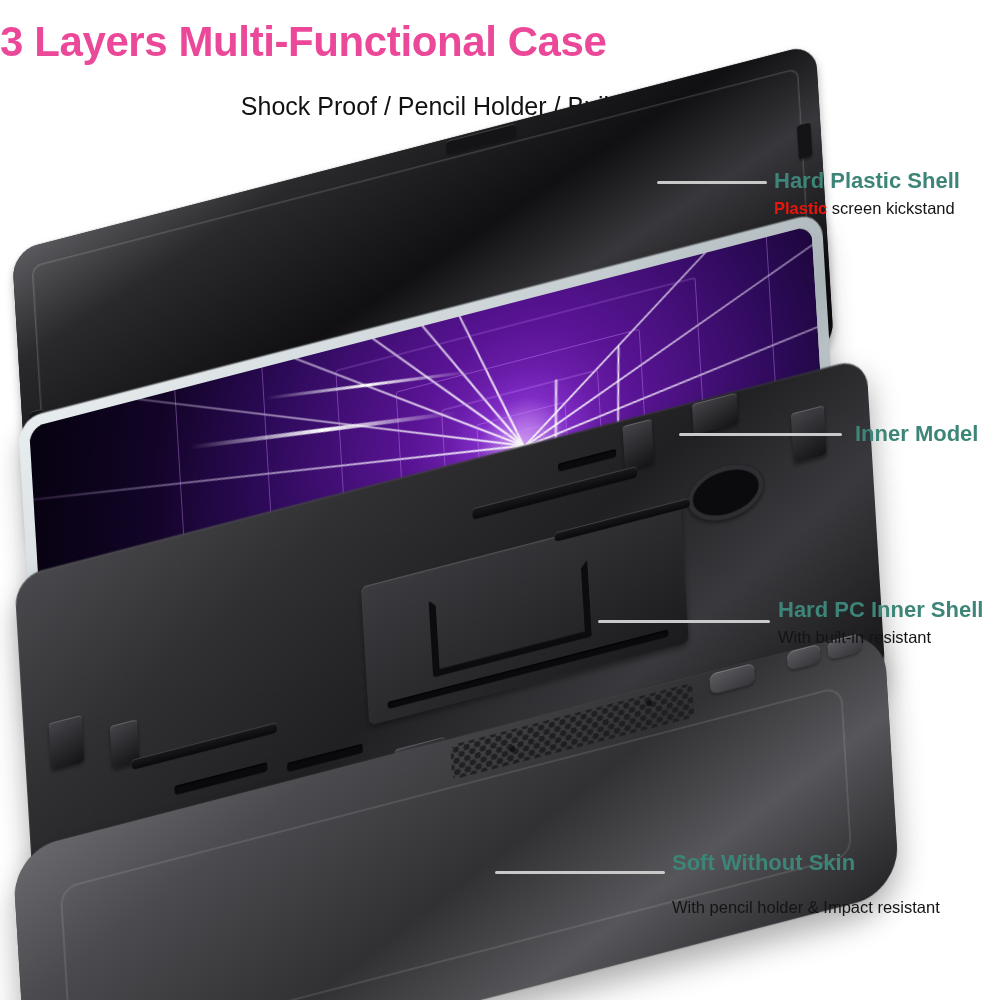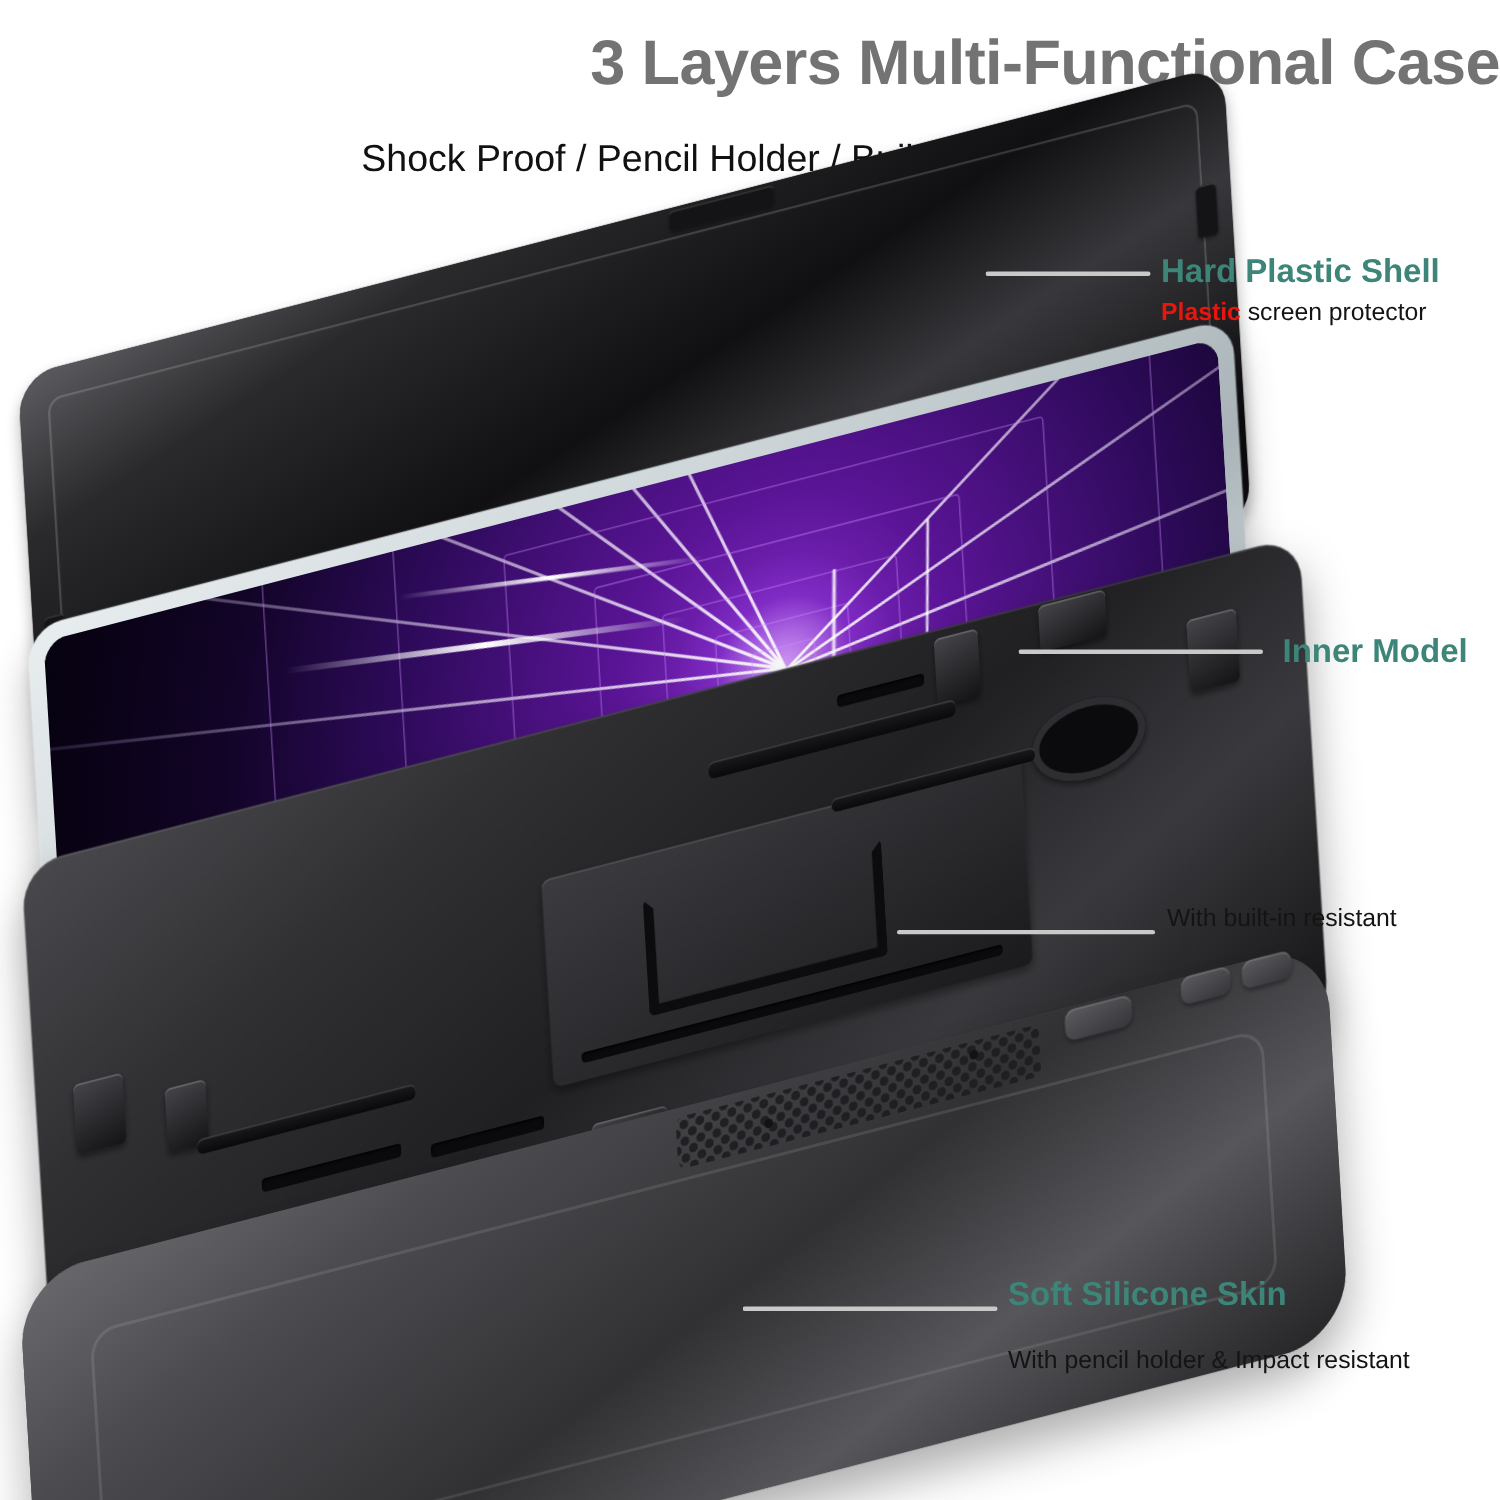--- a/index.html
+++ b/index.html
@@ -1,22 +1,22 @@
 <!DOCTYPE html>
 <html><head>
 <meta charset="utf-8">
 <style>
   html,body{margin:0;padding:0;background:#fff;}
   body{width:1000px;height:1000px;font-family:"Liberation Sans",sans-serif;overflow:hidden;}
   #stage{position:relative;width:1000px;height:1000px;background:#ffffff;}
 
   
   .title{
-    position:absolute;left:0;top:18px;width:1000px;text-align:right;
-    font-size:42px;font-weight:bold;color:#737373;letter-spacing:-.4px;
+    position:absolute;left:0;top:18px;width:1000px;text-align:left;
+    font-size:42px;font-weight:bold;color:#ec4899;letter-spacing:-.4px;
     font-family:"Liberation Sans",sans-serif;
   }
   .subtitle{
     position:absolute;left:0;top:92px;width:1000px;text-align:center;
     font-size:25px;color:#111;font-family:"Liberation Sans",sans-serif;
   }
 
   
   .callout{position:absolute;}
   .callout .hl{font-size:22px;font-weight:bold;color:#3d8578;white-space:nowrap;line-height:1.15;}
@@ -256,29 +256,30 @@
 
   </div>
 
   <div class="leader" style="left:657px;top:181px;width:110px;"></div>
   <div class="leader" style="left:679px;top:433px;width:163px;"></div>
   <div class="leader" style="left:598px;top:620px;width:172px;"></div>
   <div class="leader" style="left:495px;top:871px;width:170px;"></div>
 
   <div class="callout" style="left:774px;top:168px;">
     <div class="hl">Hard Plastic Shell</div>
-    <div class="sub"><span class="warn">Plastic</span><span> screen protector</span></div>
+    <div class="sub"><span class="warn">Plastic</span><span> screen kickstand</span></div>
   </div>
 
   <div class="callout" style="left:855px;top:421px;">
     <div class="hl">Inner Model</div>
   </div>
 
   <div class="callout" style="left:778px;top:597px;">
+    <div class="hl">Hard PC Inner Shell</div>
     <div class="sub"><span>With built-in resistant</span></div>
   </div>
 
   <div class="callout" style="left:672px;top:850px;">
-    <div class="hl">Soft Silicone Skin</div>
+    <div class="hl">Soft Without Skin</div>
     <div class="sub" style="margin-top:22px;"><span>With pencil holder &amp; Impact resistant</span></div>
   </div>
 
 </div>
 
 </body></html>

